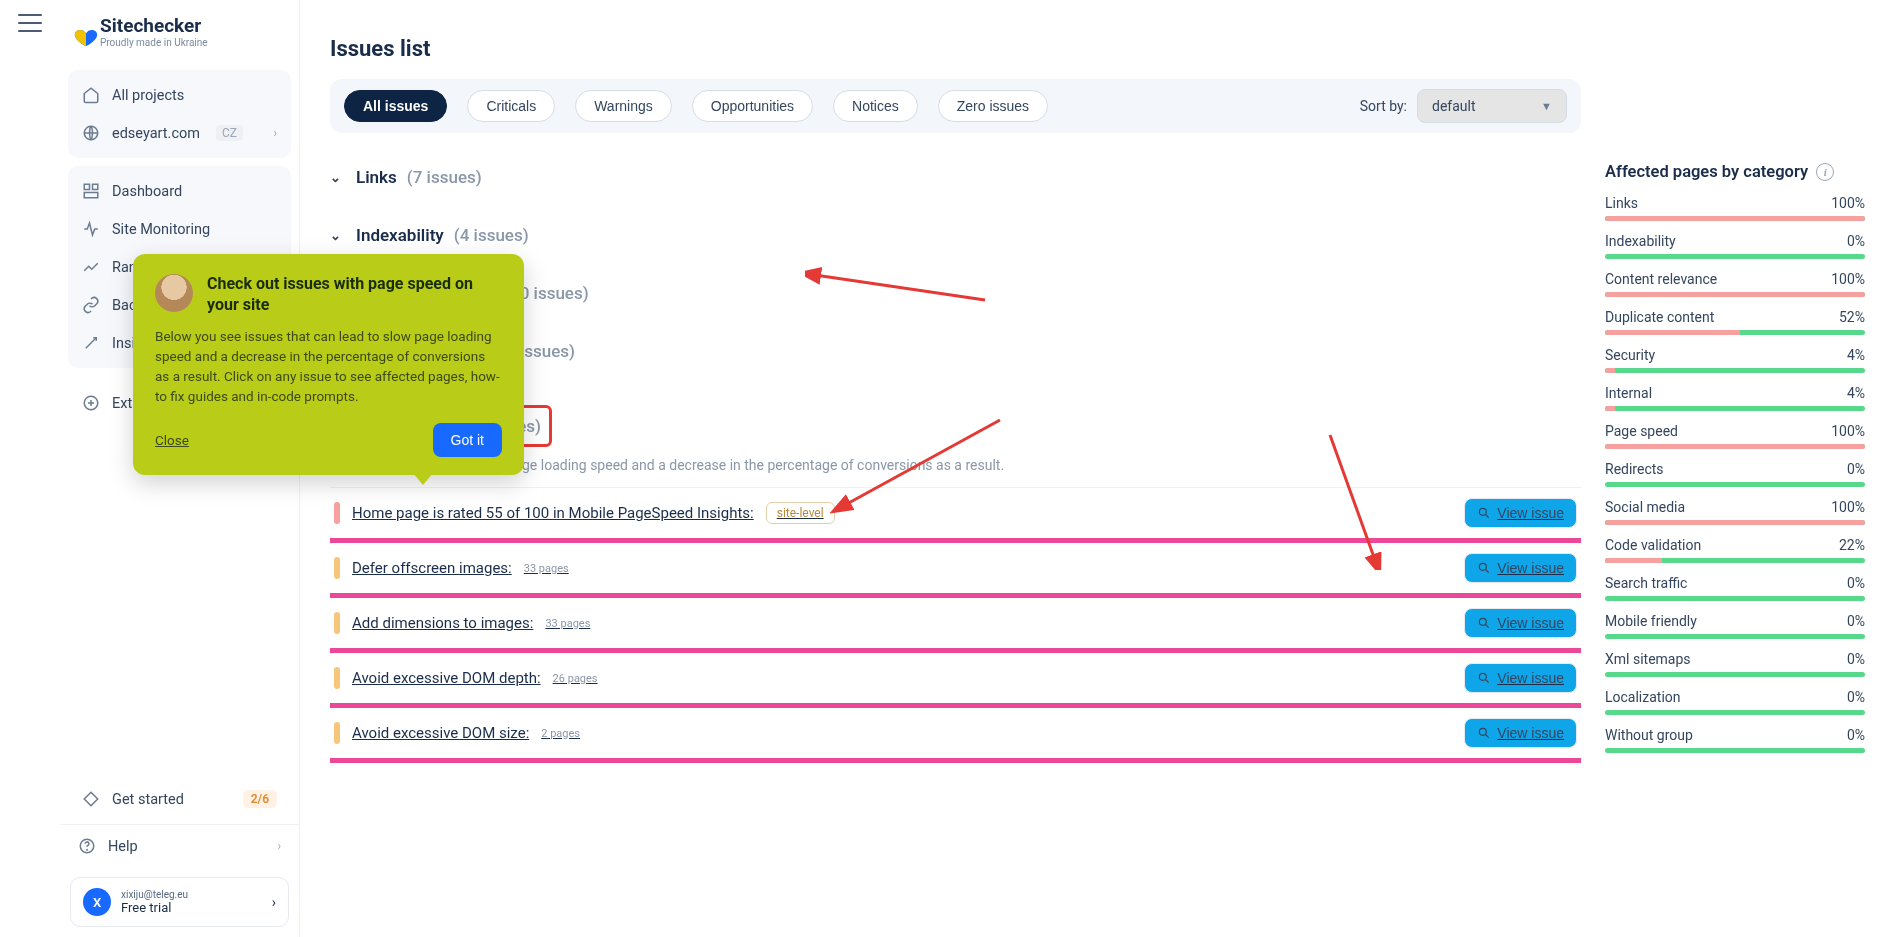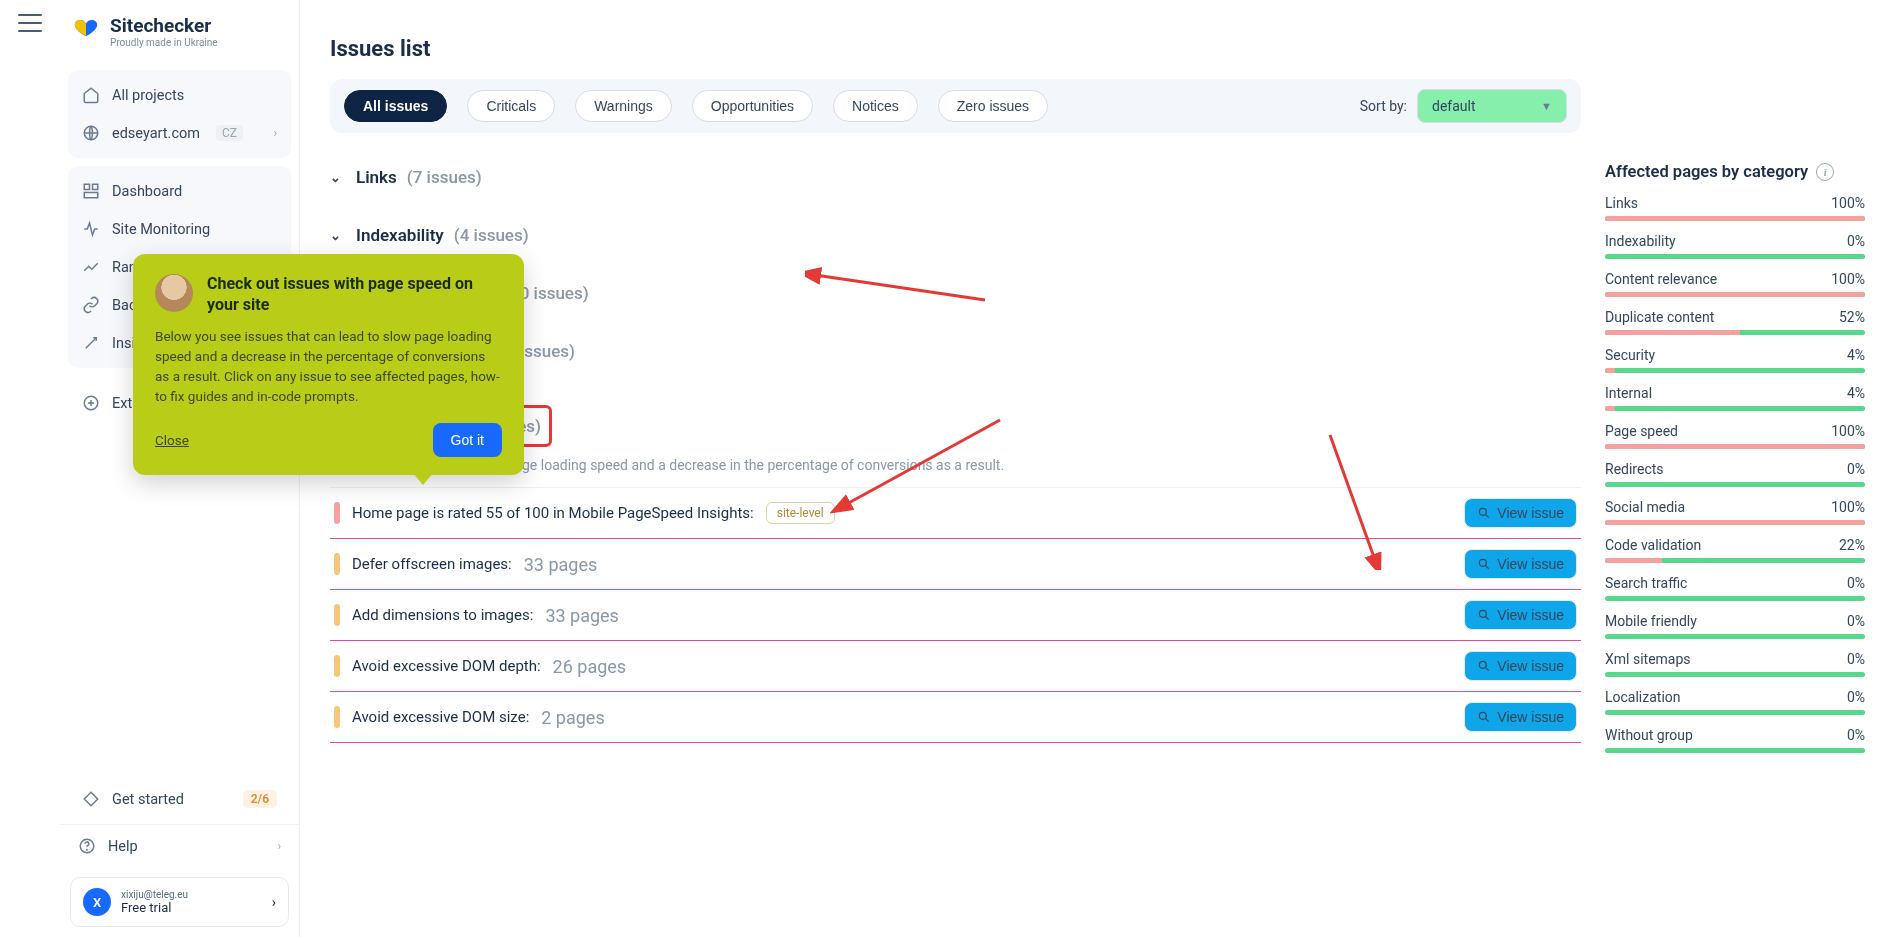--- a/index.html
+++ b/index.html
@@ -3,21 +3,21 @@
 <meta charset="utf-8">
 <style>
 * { box-sizing: border-box; margin: 0; padding: 0; }
 body { font-family: -apple-system, BlinkMacSystemFont, "Segoe UI", Roboto, Arial, sans-serif; color: #1a2d4a; background: #fff; font-size: 14px; }
 .app { display: flex; height: 937px; width: 1895px; position: relative; }
 .left-rail { width: 60px; padding-top: 14px; display: flex; justify-content: center; }
 .menu-burger { width: 24px; height: 18px; display: flex; flex-direction: column; justify-content: space-between; cursor: pointer; }
 .menu-burger span { height: 2px; background: #4a5b73; border-radius: 1px; }
 
 .sidebar { width: 240px; background: #fff; border-right: 1px solid #eef0f3; display: flex; flex-direction: column; padding-top: 8px; position: relative; }
-.brand { display: flex; align-items: flex-start; gap: 10px; padding: 8px 12px 18px 12px; }
+.brand { display: flex; align-items: flex-end; padding: 8px 12px 18px 12px; }
 .brand-logo { width: 28px; height: 22px; }
 .brand-title { font-size: 19px; font-weight: 700; color: #1a2d4a; line-height: 1; }
 .brand-sub { font-size: 10px; color: #7c8a9e; margin-top: 2px; }
 
 .nav-group { background: #f6f8fb; border-radius: 10px; margin: 4px 8px; padding: 6px 0; }
 .nav-item { display: flex; align-items: center; gap: 12px; padding: 10px 14px; color: #34465e; cursor: pointer; border-radius: 8px; position: relative; font-size: 14.5px; }
 .nav-item .icon { width: 18px; height: 18px; display: inline-flex; align-items: center; justify-content: center; color: #6b7b92; flex-shrink:0; }
 .nav-item .chev { margin-left: auto; color: #9aa7b9; font-size: 12px; }
 .nav-item.active { color: #1769ff; }
 .nav-item.active .icon { color: #1769ff; }
@@ -37,37 +37,37 @@
 .main { flex: 1; background: #fff; padding: 12px 30px 20px 30px; overflow: hidden; position: relative; display:flex; gap:24px; }
 .main-col { flex: 1; min-width: 0; }
 .side-col { width: 260px; flex-shrink: 0; padding-top: 150px; }
 
 .page-title { font-size: 22px; font-weight: 700; color: #1a2d4a; margin: 24px 0 18px 0; }
 .filter-bar { background: #f3f6fa; border-radius: 12px; padding: 10px 14px; display: flex; align-items: center; gap: 20px; }
 .pill { border: 1px solid #d7dde6; background: #fff; color: #34465e; padding: 7px 18px; border-radius: 999px; cursor: pointer; font-size: 14px; }
 .pill.active { background: #0d2445; color: #fff; border-color: #0d2445; font-weight: 600; }
 .sort-group { margin-left: auto; display: flex; align-items: center; gap: 10px; }
 .sort-label { color: #34465e; font-size: 14px; }
-.sort-select { border: 1px solid #d7dde6; background: #86efac; border-radius: 8px; padding: 8px 14px; min-width: 150px; display: flex; align-items: center; justify-content: space-between; color: #34465e; cursor: pointer; }
+.sort-select { border: 1px solid #d7dde6; background: #e5e5e5; border-radius: 8px; padding: 8px 14px; min-width: 150px; display: flex; align-items: center; justify-content: space-between; color: #34465e; cursor: pointer; }
 
 .issue-group { margin-top: 30px; }
 .group-header { display: flex; align-items: center; gap: 10px; font-size: 17px; font-weight: 600; color: #1a2d4a; cursor: pointer; padding: 4px 0; }
 .group-header .count { color: #8a97a9; font-weight: 500; }
 .group-header .arrow { width: 16px; font-size: 13px; color: #34465e; }
 .group-desc { color: #8a97a9; font-size: 14px; margin: 10px 0 14px 0; }
 
 .highlight-border2 { border: 3px solid #e53935; border-radius: 6px; padding: 4px 8px; display: inline-flex; }
 
 .issue-list { border-top: 1px solid #eef0f3; }
-.issue-row { display: flex; align-items: center; gap: 12px; padding: 10px 4px; border-bottom: 1px solid #ec4899; }
+.issue-row { display: flex; align-items: center; gap: 12px; padding: 10px 4px; border-bottom: 5px solid #ec4899; text-decoration: underline; }
 .sev-bar { width: 6px; height: 22px; border-radius: 3px; flex-shrink: 0; }
 .sev-crit { background: #f6a0a0; }
 .sev-warn { background: #f6c77a; }
 .issue-title { color: #1a2d4a; font-size: 15px; }
-.issue-meta { color: #8a97a9; font-size: 18px; }
+.issue-meta { color: #8a97a9; font-size: 11px; }
 .site-level-pill { border: 1px solid #e3cfa8; color: #b78a3a; background:#fff; font-size: 12px; padding: 3px 10px; border-radius: 6px; }
 .view-btn { margin-left: auto; border: 1px solid #e6e9ef; background: #0ea5e9; border-radius: 8px; padding: 6px 12px; display: flex; align-items: center; gap: 6px; cursor: pointer; color: #34465e; font-size: 14px; box-shadow: 0 1px 2px rgba(0,0,0,0.03); }
 
 .cat-title { font-size: 16.5px; font-weight: 600; color: #1a2d4a; margin-bottom: 14px; display:flex; align-items:center; gap:8px;}
 .cat-row { display: flex; justify-content: space-between; font-size: 14px; color: #34465e; margin-top: 12px; }
 .cat-bar { height: 5px; background: #57d88a; border-radius: 3px; margin-top: 5px; position: relative; overflow: hidden; }
 .cat-bar .fill { position: absolute; left: 0; top: 0; bottom: 0; background: #f6a0a0; }
 
 .tooltip-pop { position: absolute; left: 133px; top: 254px; width: 391px; background: #b9cc18; border-radius: 12px; padding: 20px 22px 18px 22px; color: #20330a; box-shadow: 0 8px 24px rgba(0,0,0,0.18); z-index: 50; }
 .tooltip-pop::after { content: ""; position: absolute; bottom: -10px; left: 280px; width: 0; height: 0; border-left: 10px solid transparent; border-right: 10px solid transparent; border-top: 12px solid #b9cc18; }

